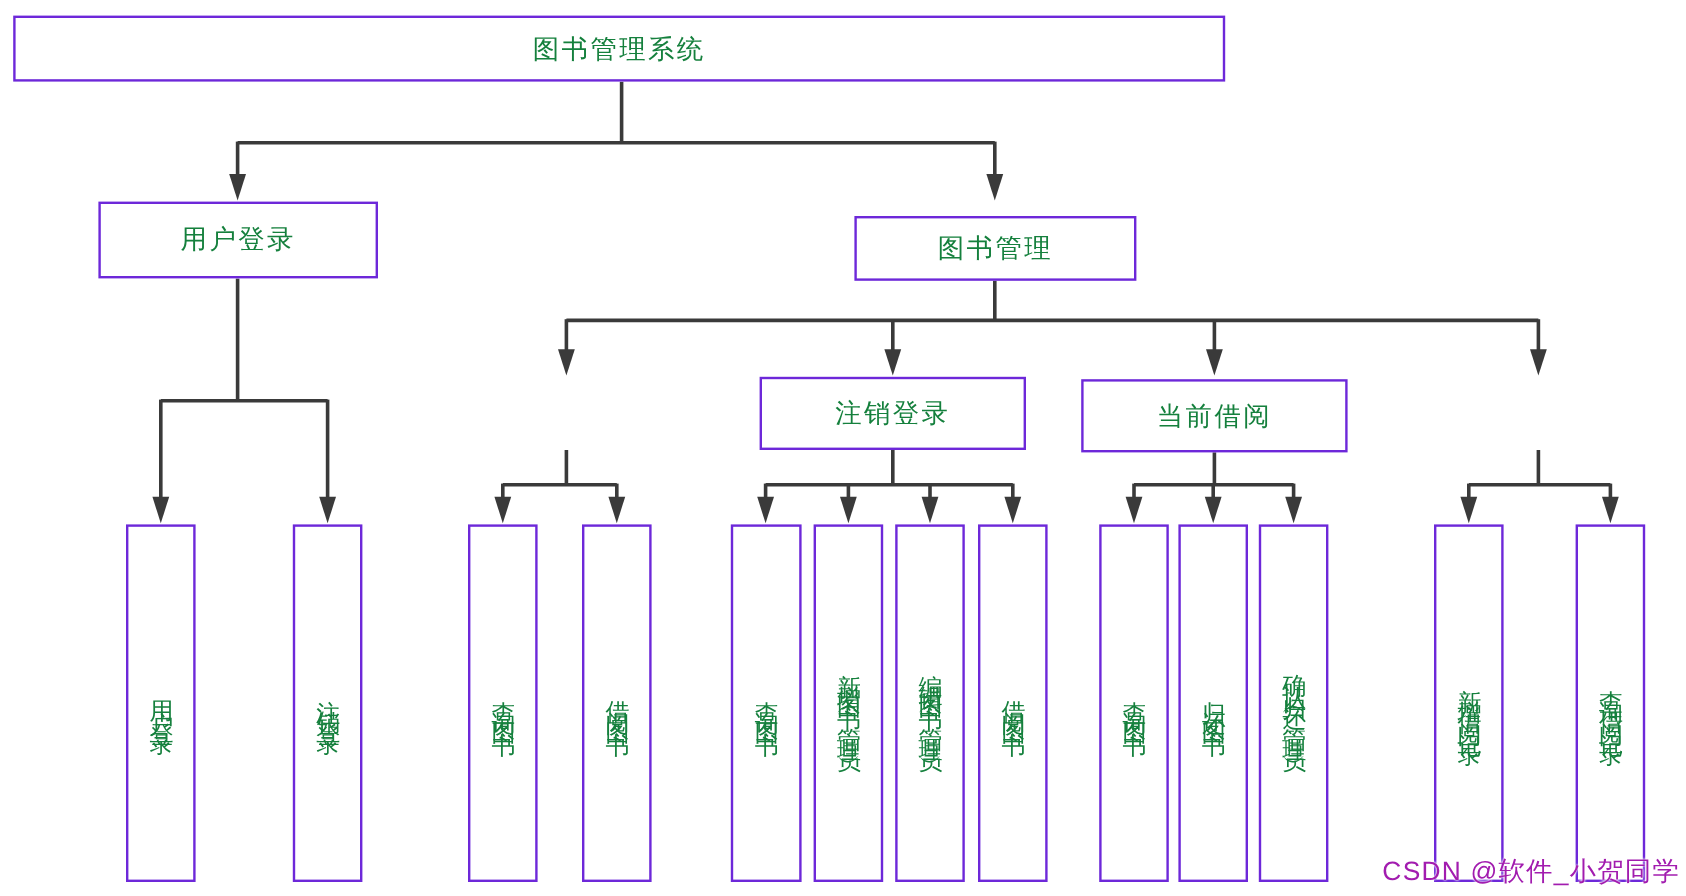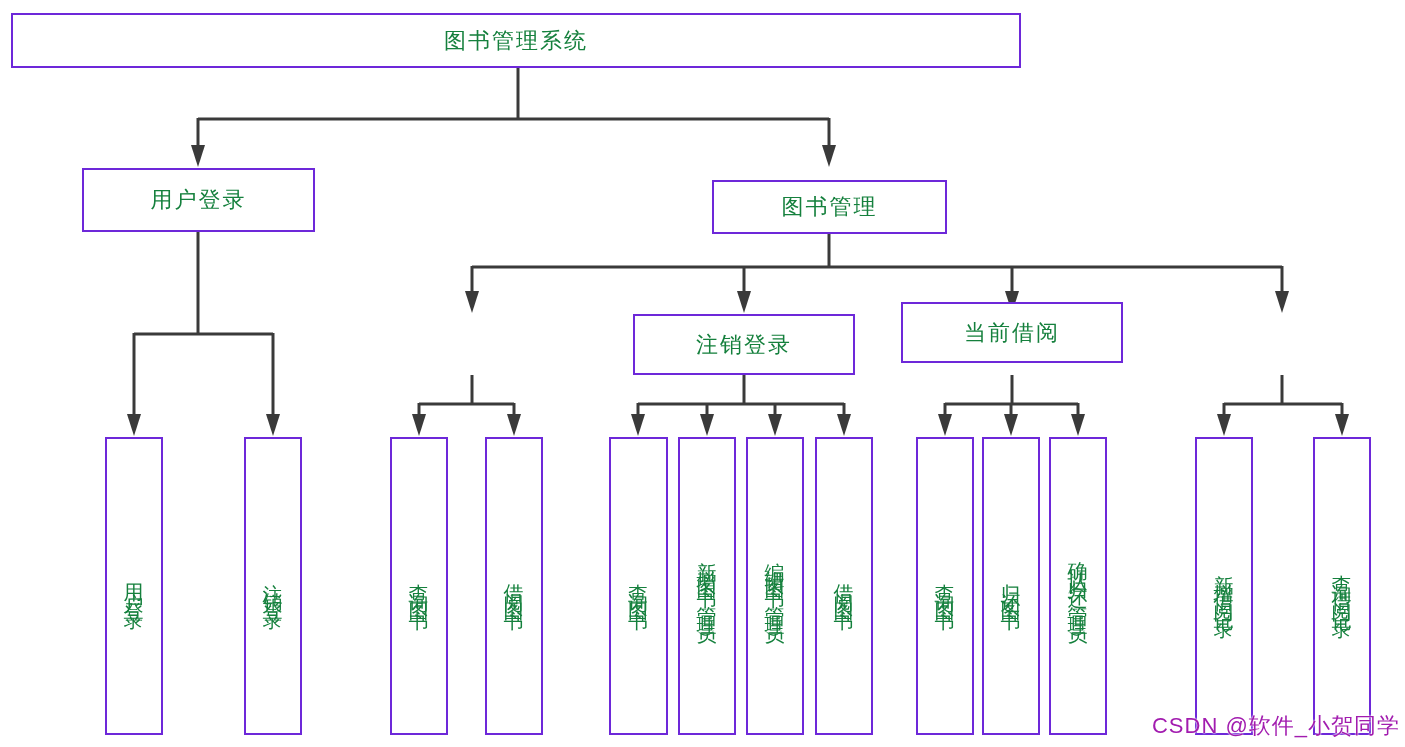--- a/index.html
+++ b/index.html
@@ -132,21 +132,21 @@
       </g>
     </g>
   </svg>
 
   <div class="node h-node" style="left:11px; top:13px; width:1010px; height:55px;">图书管理系统</div>
 
   <div class="node h-node" style="left:82px; top:168px; width:233px; height:64px;">用户登录</div>
   <div class="node h-node" style="left:712px; top:168px; width:235px; height:54px;margin-top:12px;">图书管理</div>
 
   <div class="node h-node" style="left:633px; top:314px; width:222px; height:61px;">注销登录</div>
-  <div class="node h-node" style="left:901px; top:302px; width:222px; height:61px;">当前借阅</div>
+  <div class="node h-node" style="left:901px; top:316px; width:222px; height:61px;">当前借阅</div>
 
   <div class="node v-node" style="left:105px; top:437px; width:58px; height:298px;">用户登录</div>
   <div class="node v-node" style="left:244px; top:437px; width:58px; height:298px;">注销登录</div>
 
   <div class="node v-node" style="left:390px; top:437px; width:58px; height:298px;">查询图书</div>
   <div class="node v-node" style="left:485px; top:437px; width:58px; height:298px;">借阅图书</div>
 
   <div class="node v-node" style="left:609px; top:437px; width:59px; height:298px;">查询图书</div>
   <div class="node v-node" style="left:678px; top:437px; width:58px; height:298px;">新增图书（管理员）</div>
   <div class="node v-node" style="left:746px; top:437px; width:58px; height:298px;">编辑图书（管理员）</div>

